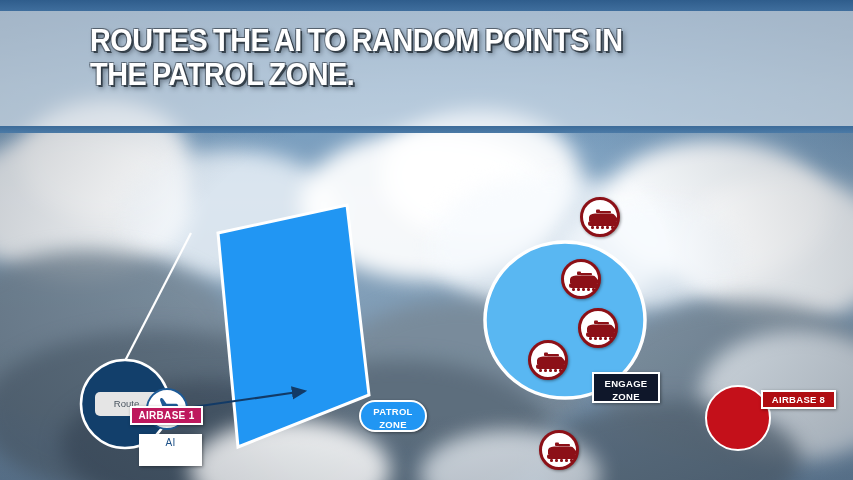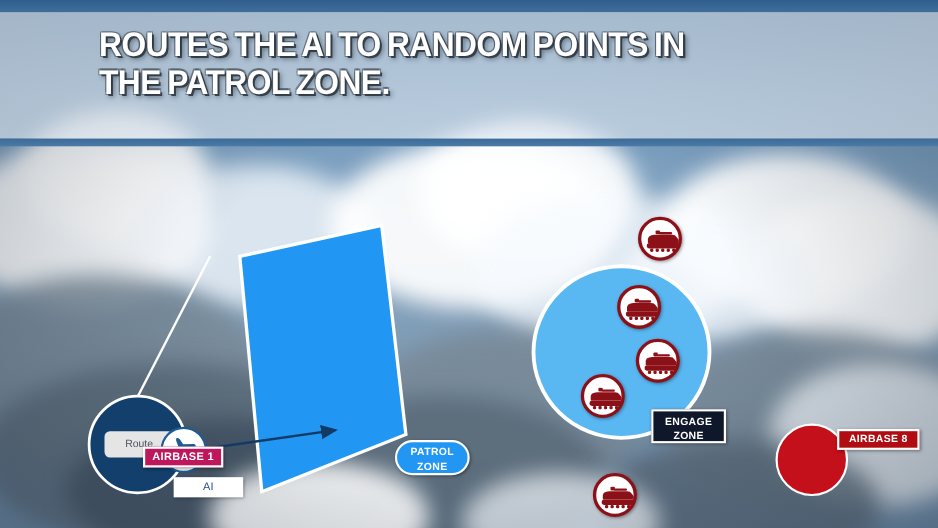--- a/index.html
+++ b/index.html
@@ -49,22 +49,22 @@
   .callout{position:absolute;left:189px;top:177px;width:120px;height:58px;
     background:#10436e;border:2px solid #fff;box-sizing:border-box;
     color:#fff;font-size:9.5px;line-height:12.2px;text-align:center;
     padding-top:5px;box-shadow:1px 1px 3px rgba(0,0,0,.45);}
 
   .lbl{position:absolute;box-sizing:border-box;border:2px solid #fff;
     text-align:center;font-weight:bold;letter-spacing:.3px;
     box-shadow:1px 1px 3px rgba(0,0,0,.4);}
   .lbl-airbase1{left:130px;top:358px;width:73px;height:19px;
     background:#be185d;color:#fff;font-size:10px;line-height:15px;margin-top:48px;}
-  .lbl-ai{left:139px;top:434px;width:63px;height:18px;
-    background:#ffffff;color:#1b4f86;font-size:10px;line-height:14px;font-weight:normal;margin-left:19px;}
+  .lbl-ai{left:139px;top:434px;width:63px;height:32px;
+    background:#ffffff;color:#1b4f86;font-size:10px;line-height:14px;font-weight:normal;}
   .lbl-patrol{left:359px;top:400px;width:68px;height:32px;
     background:#2196f3;color:#fff;font-size:9.5px;line-height:13px;padding-top:3px;border-radius:16px;}
   .lbl-engage{left:592px;top:372px;width:68px;height:31px;
     background:#0f172a;color:#fff;font-size:9.5px;line-height:13px;padding-top:3px;}
   .lbl-airbase4{left:761px;top:390px;width:75px;height:19px;
     background:#b00d12;color:#fff;font-size:9.5px;line-height:15px;}
 
   .routebox{position:absolute;left:95px;top:392px;width:63px;height:24px;
     background:#e5e5e5;border-radius:5px;color:#4a5560;font-size:9.5px;
     line-height:24px;text-align:center;}

